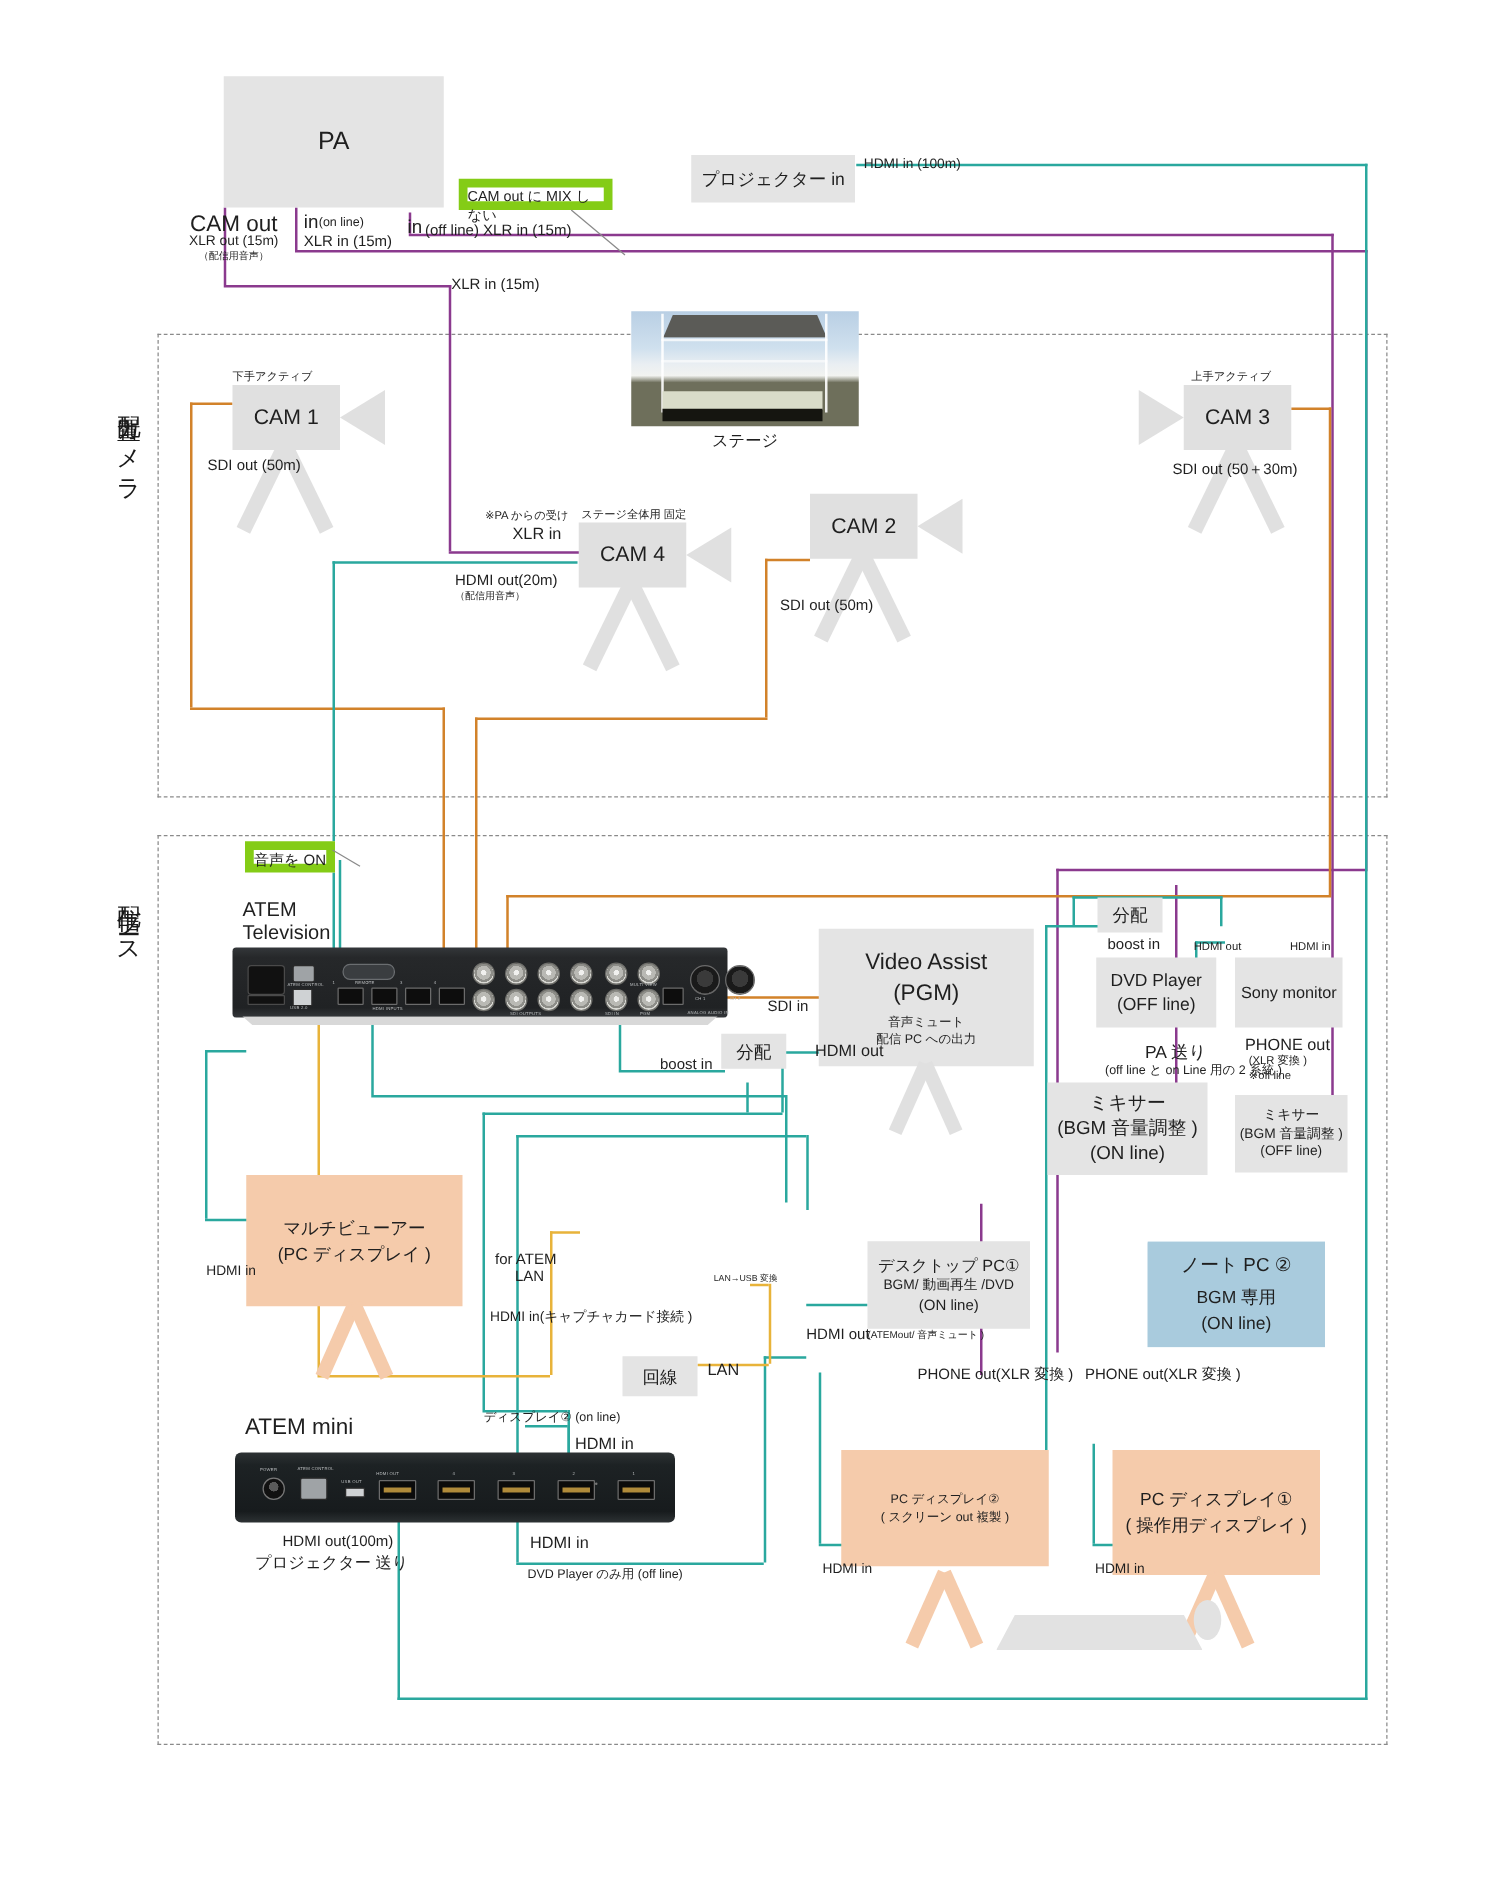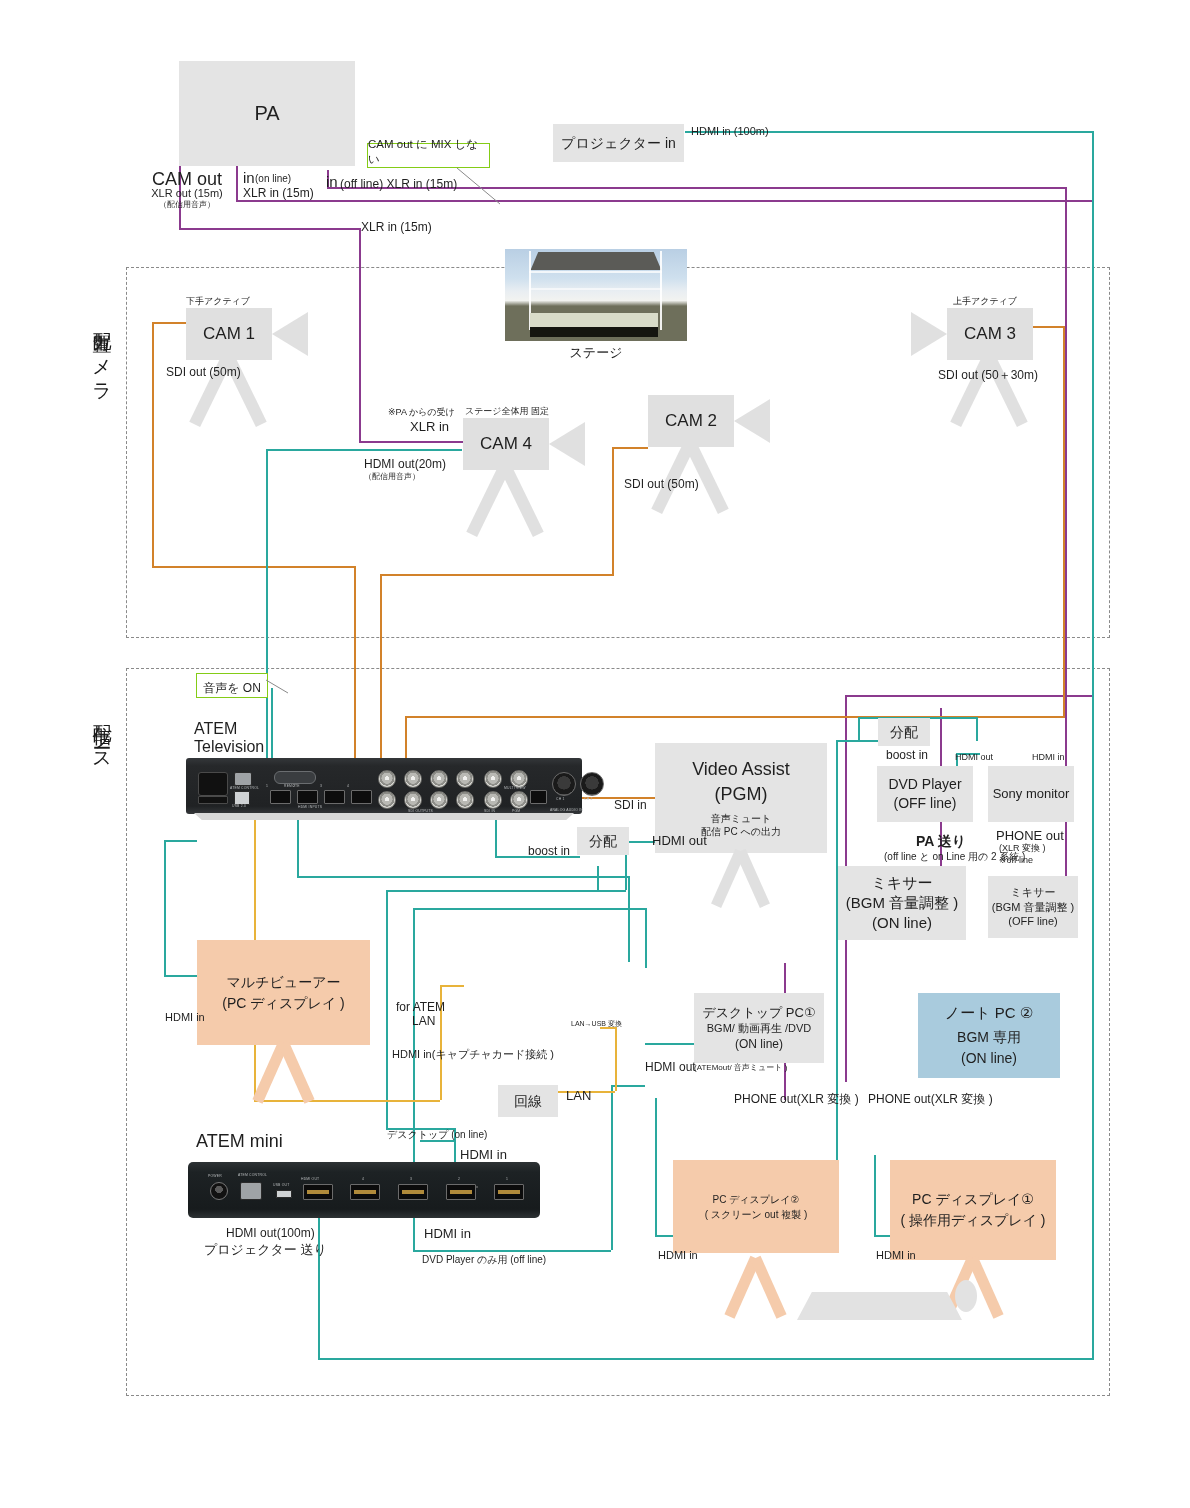--- a/index.html
+++ b/index.html
@@ -23,21 +23,21 @@
              display:flex;align-items:center;justify-content:center;font-family:"DejaVu Sans",sans-serif;}
 
   
   .gbox{background:#e4e4e4;display:flex;flex-direction:column;align-items:center;justify-content:center;
         text-align:center;line-height:1.35;color:#1f1f1f;}
   .obox{background:#f5cbab;display:flex;flex-direction:column;align-items:center;justify-content:center;
         text-align:center;line-height:1.5;color:#1f1f1f;}
   .nbox{background:#a9cbdd;display:flex;flex-direction:column;align-items:center;justify-content:center;
         text-align:center;line-height:1.5;color:#1f1f1f;
         clip-path:polygon(0 0,100% 0,112% 100%,-12% 100%);}
-  .callout{background:#fff;border:1px solid #84cc16;display:flex;align-items:flex-end;justify-content:center;
+  .callout{background:#fff;border:7px solid #84cc16;display:flex;align-items:flex-start;justify-content:center;
            font-size:11.5px;color:#1f1f1f;}
 
   .lbl{position:absolute;color:#1f1f1f;white-space:nowrap;line-height:1.3;}
   .f8{font-size:8px;}  .f9{font-size:9px;}  .f10{font-size:10px;}
   .f11{font-size:11px;} .f12{font-size:12px;} .f13{font-size:13px;}
   .f14{font-size:14px;} .f15{font-size:15px;} .f16{font-size:16px;}
   .f18{font-size:18px;}
   .ctr{text-align:center;}
 
   
@@ -383,21 +383,21 @@
   <div class="lbl f9" style="left:955px;top:752px;">HDMI out</div>
 
   <div class="abs gbox" style="left:988px;top:766px;width:86px;height:56px;font-size:13px;">
     <span>Sony monitor</span>
   </div>
   <div class="lbl f9" style="left:1032px;top:752px;">HDMI in</div>
   <div class="lbl f13" style="left:996px;top:828px;">PHONE out</div>
   <div class="lbl f9" style="left:999px;top:843px;">(XLR 変換 )</div>
   <div class="lbl f9" style="left:999px;top:855px;">※off line</div>
 
-  <div class="lbl f14" style="left:916px;top:832px;font-weight:bold;">PA 送り</div>
+  <div class="lbl f14" style="left:916px;top:832px;">PA 送り</div>
   <div class="lbl f10" style="left:884px;top:850px;">(off line と on Line 用の 2 系統 )</div>
 
   <div class="abs gbox" style="left:838px;top:866px;width:128px;height:74px;font-size:15px;">
     <span>ミキサー</span>
     <span>(BGM 音量調整 )</span>
     <span>(ON line)</span>
   </div>
   <div class="abs gbox" style="left:988px;top:876px;width:90px;height:62px;font-size:11px;">
     <span>ミキサー</span>
     <span>(BGM 音量調整 )</span>
@@ -455,21 +455,21 @@
     <div class="mhdmi" style="left:258px;top:22px;width:28px;height:14px;"></div>
     <div class="ptxt" style="left:270px;top:15px;">2</div>
     <div class="mhdmi" style="left:306px;top:22px;width:28px;height:14px;"></div>
     <div class="ptxt" style="left:318px;top:15px;">1</div>
     <div class="mjack" style="left:288px;top:24px;width:0px;height:0px;"></div>
   </div>
   <div class="lbl f12" style="left:226px;top:1226px;">HDMI out(100m)</div>
   <div class="lbl f13" style="left:204px;top:1242px;">プロジェクター 送り</div>
   <div class="lbl f13" style="left:424px;top:1226px;">HDMI in</div>
   <div class="lbl f13" style="left:460px;top:1147px;">HDMI in</div>
-  <div class="lbl f10" style="left:387px;top:1128px;">デスクトップ (on line)</div>
+  <div class="lbl f10" style="left:387px;top:1128px;">ディスプレイ② (on line)</div>
   <div class="lbl f10" style="left:422px;top:1253px;">DVD Player のみ用 (off line)</div>
 
   <div class="abs obox" style="left:673px;top:1160px;width:166px;height:93px;font-size:10px;">
     <span>PC ディスプレイ②</span>
     <span>( スクリーン out 複製 )</span>
   </div>
   <div class="standA" style="left:750px;top:1258px;"></div>
   <div class="standB" style="left:750px;top:1258px;"></div>
   <div class="lbl f11" style="left:658px;top:1248px;">HDMI in</div>
 

